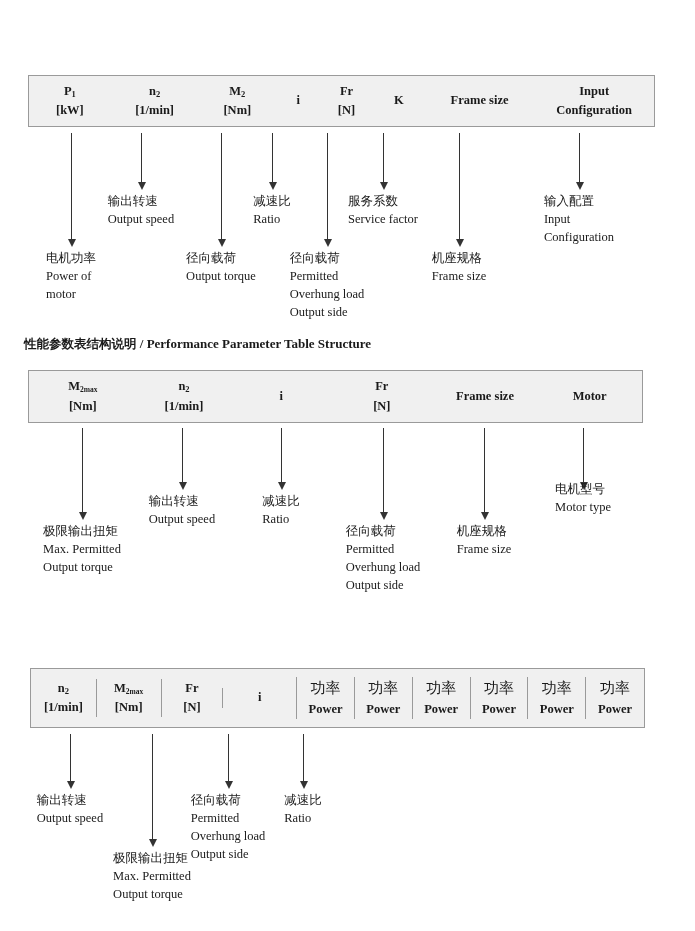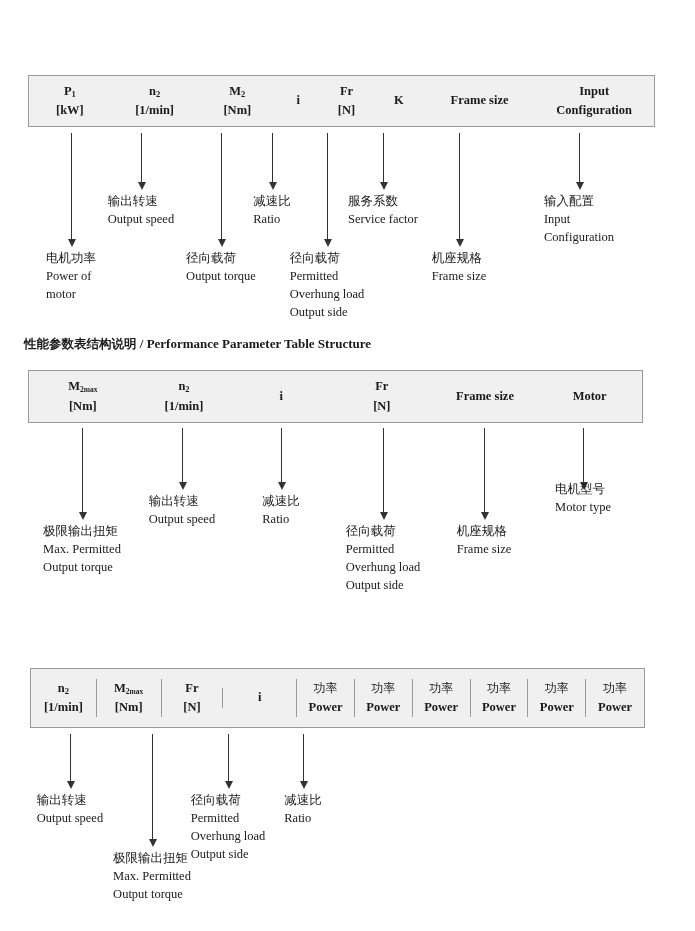--- a/index.html
+++ b/index.html
@@ -74,21 +74,21 @@
     font-size: 12.5px;
     line-height: 1.55;
     padding: 0 1px;
     overflow: hidden;
   }
   .tbl.divided .cell + .cell { border-left: 1px solid #9a9a9a; }
   .cell .l1, .cell .l2 { white-space: nowrap; display: block; }
   .cell .cnlab {
     font-family: "DejaVu Sans", "Liberation Sans", sans-serif;
     font-weight: 400;
-    font-size: 12px;
+    font-size: 15px;
   }
   sub {
     font-size: 8.5px;
     vertical-align: baseline;
     position: relative;
     top: 2px;
     font-weight: 700;
   }
   .sub-small { font-size: 7.5px; }
 

